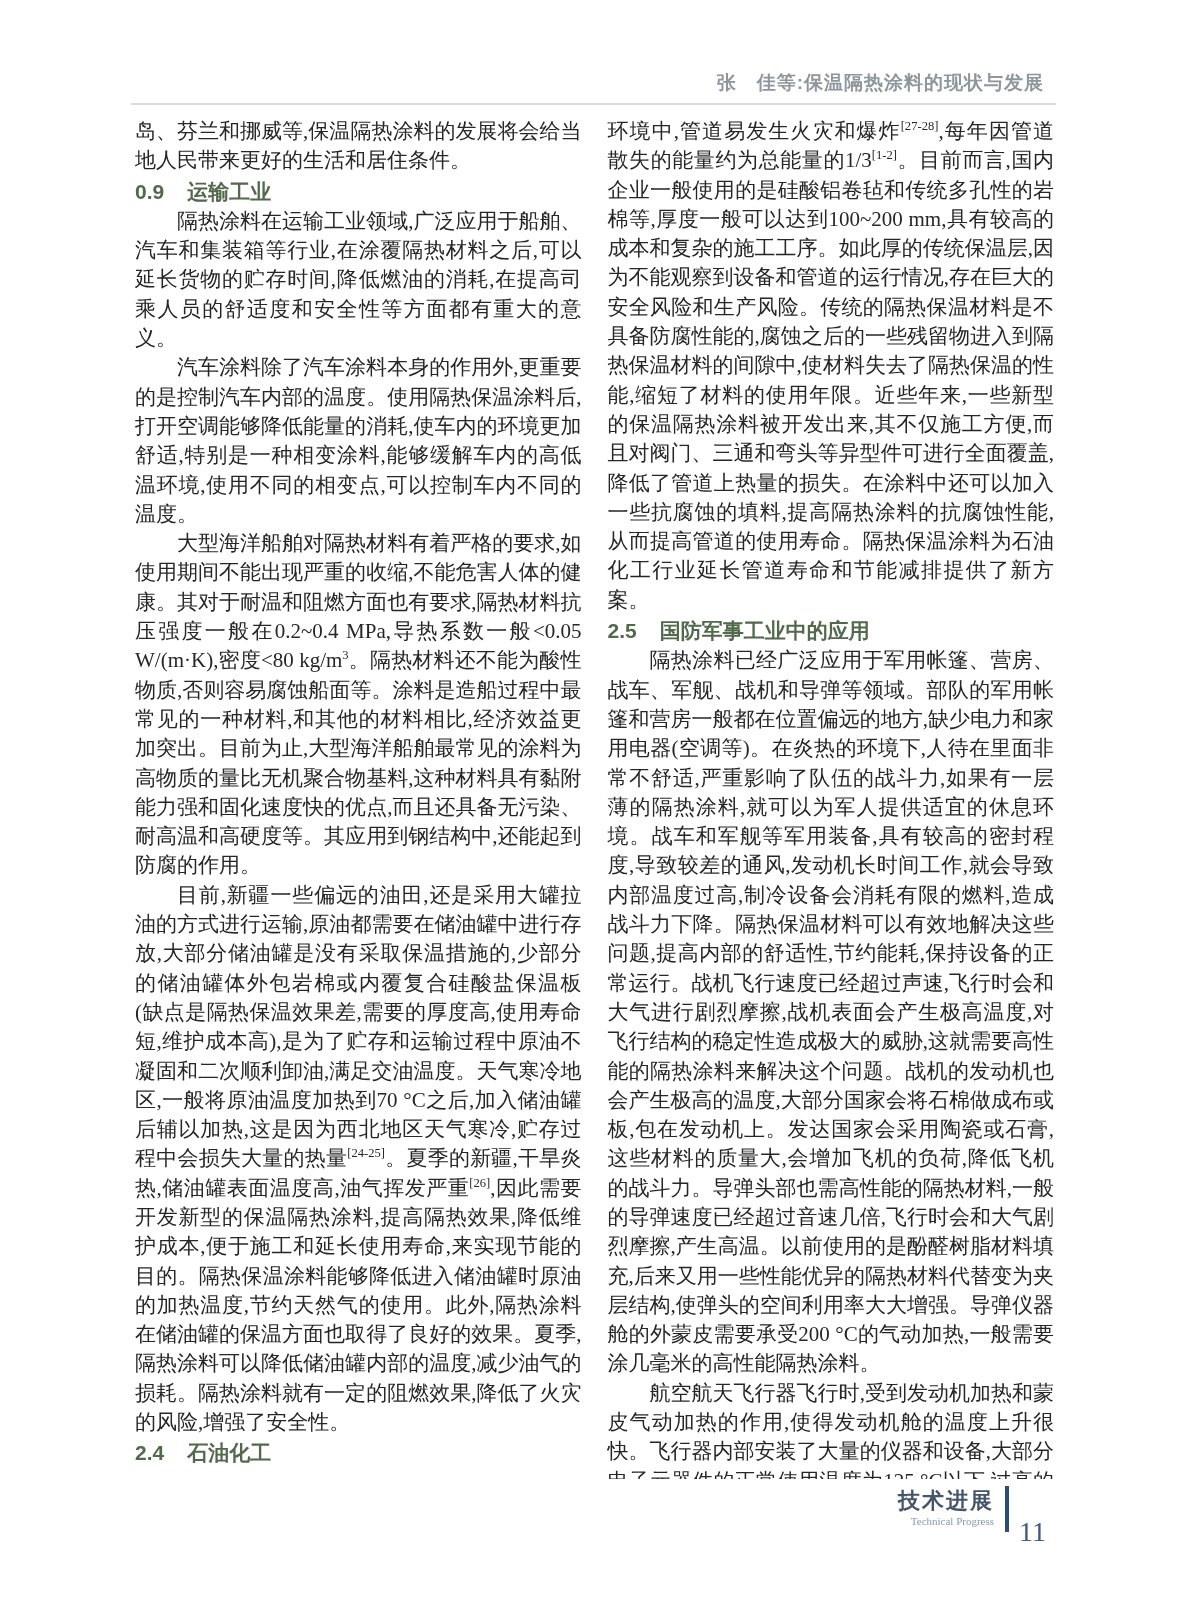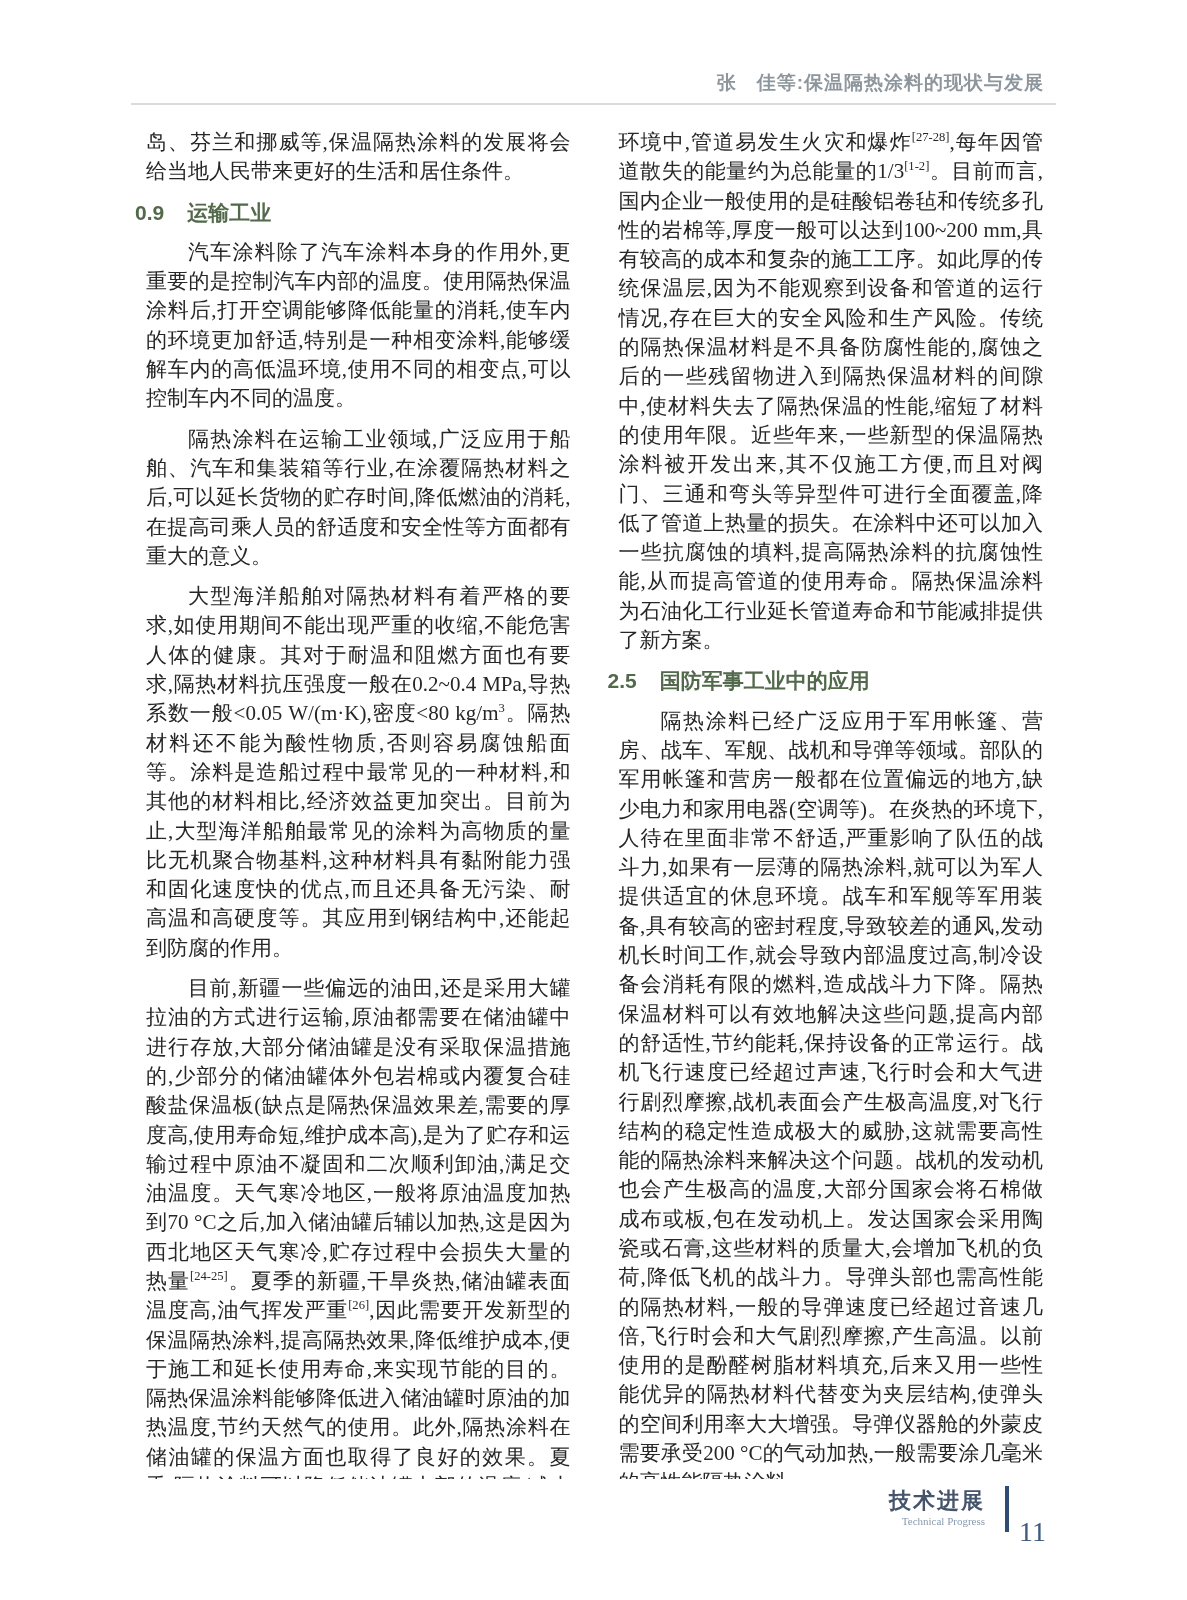--- a/index.html
+++ b/index.html
@@ -35,21 +35,21 @@
   .header-rule{border:none;border-top:2px solid var(--rule_gray);margin:7px 0 0 0;}
   .columns{
     display:flex;
     gap:26px;
     margin:12px 133px 0 135px;
     height:1362px;
     overflow:hidden;
   }
   .col{flex:1;min-width:0;}
   .para{
-    margin:11px;
+    margin:0;
     font-size:21px;
     line-height:29.3px;
     text-align:justify;
     text-indent:2em;
   }
   .para.no-indent{text-indent:0;}
   sup{font-size:0.60em;line-height:0;vertical-align:super;}
   .sec-heading{
     margin:1px 0;
     font-family:"Liberation Sans","DejaVu Sans",sans-serif;
@@ -59,21 +59,21 @@
     color:var(--heading_green);
   }
   .sec-num{margin-right:1.1em;}
   .page-footer{
     position:absolute;
     right:141px;
     bottom:52px;
     display:flex;
     align-items:center;
   }
-  .footer-labels{text-align:right;margin-right:20px;}
+  .footer-labels{text-align:right;margin-right:11px;}
   .footer-zh{
     font-family:"Liberation Sans","DejaVu Sans",sans-serif;
     font-weight:bold;
     font-size:22px;
     letter-spacing:2px;
     color:var(--footer_dark);
     line-height:24px;
   }
   .footer-en{
     font-size:11px;
@@ -96,22 +96,22 @@
 
   <header class="page-header">
     <div class="running-title">张　佳等:保温隔热涂料的现状与发展</div>
     <hr class="header-rule">
   </header>
 
   <main class="columns">
     <section class="col" id="col-left">
         <p class="para no-indent">岛、芬兰和挪威等,保温隔热涂料的发展将会给当地人民带来更好的生活和居住条件。</p>
         <h3 class="sec-heading"><span class="sec-num">0.9</span><span class="sec-title">运输工业</span></h3>
+        <p class="para">隔热涂料在运输工业领域,广泛应用于船舶、汽车和集装箱等行业,在涂覆隔热材料之后,可以延长货物的贮存时间,降低燃油的消耗,在提高司乘人员的舒适度和安全性等方面都有重大的意义。</p>
         <p class="para">汽车涂料除了汽车涂料本身的作用外,更重要的是控制汽车内部的温度。使用隔热保温涂料后,打开空调能够降低能量的消耗,使车内的环境更加舒适,特别是一种相变涂料,能够缓解车内的高低温环境,使用不同的相变点,可以控制车内不同的温度。</p>
-        <p class="para">隔热涂料在运输工业领域,广泛应用于船舶、汽车和集装箱等行业,在涂覆隔热材料之后,可以延长货物的贮存时间,降低燃油的消耗,在提高司乘人员的舒适度和安全性等方面都有重大的意义。</p>
         <p class="para">大型海洋船舶对隔热材料有着严格的要求,如使用期间不能出现严重的收缩,不能危害人体的健康。其对于耐温和阻燃方面也有要求,隔热材料抗压强度一般在0.2~0.4 MPa,导热系数一般&lt;0.05 W/(m·K),密度&lt;80 kg/m<sup>3</sup>。隔热材料还不能为酸性物质,否则容易腐蚀船面等。涂料是造船过程中最常见的一种材料,和其他的材料相比,经济效益更加突出。目前为止,大型海洋船舶最常见的涂料为高物质的量比无机聚合物基料,这种材料具有黏附能力强和固化速度快的优点,而且还具备无污染、耐高温和高硬度等。其应用到钢结构中,还能起到防腐的作用。</p>
         <p class="para">目前,新疆一些偏远的油田,还是采用大罐拉油的方式进行运输,原油都需要在储油罐中进行存放,大部分储油罐是没有采取保温措施的,少部分的储油罐体外包岩棉或内覆复合硅酸盐保温板(缺点是隔热保温效果差,需要的厚度高,使用寿命短,维护成本高),是为了贮存和运输过程中原油不凝固和二次顺利卸油,满足交油温度。天气寒冷地区,一般将原油温度加热到70 °C之后,加入储油罐后辅以加热,这是因为西北地区天气寒冷,贮存过程中会损失大量的热量<sup>[24-25]</sup>。夏季的新疆,干旱炎热,储油罐表面温度高,油气挥发严重<sup>[26]</sup>,因此需要开发新型的保温隔热涂料,提高隔热效果,降低维护成本,便于施工和延长使用寿命,来实现节能的目的。隔热保温涂料能够降低进入储油罐时原油的加热温度,节约天然气的使用。此外,隔热涂料在储油罐的保温方面也取得了良好的效果。夏季,隔热涂料可以降低储油罐内部的温度,减少油气的损耗。隔热涂料就有一定的阻燃效果,降低了火灾的风险,增强了安全性。</p>
         <h3 class="sec-heading"><span class="sec-num">2.4</span><span class="sec-title">石油化工</span></h3>
       </section>
     <section class="col" id="col-right">
         <p class="para no-indent">环境中,管道易发生火灾和爆炸<sup>[27-28]</sup>,每年因管道散失的能量约为总能量的1/3<sup>[1-2]</sup>。目前而言,国内企业一般使用的是硅酸铝卷毡和传统多孔性的岩棉等,厚度一般可以达到100~200 mm,具有较高的成本和复杂的施工工序。如此厚的传统保温层,因为不能观察到设备和管道的运行情况,存在巨大的安全风险和生产风险。传统的隔热保温材料是不具备防腐性能的,腐蚀之后的一些残留物进入到隔热保温材料的间隙中,使材料失去了隔热保温的性能,缩短了材料的使用年限。近些年来,一些新型的保温隔热涂料被开发出来,其不仅施工方便,而且对阀门、三通和弯头等异型件可进行全面覆盖,降低了管道上热量的损失。在涂料中还可以加入一些抗腐蚀的填料,提高隔热涂料的抗腐蚀性能,从而提高管道的使用寿命。隔热保温涂料为石油化工行业延长管道寿命和节能减排提供了新方案。</p>
         <h3 class="sec-heading"><span class="sec-num">2.5</span><span class="sec-title">国防军事工业中的应用</span></h3>
         <p class="para">隔热涂料已经广泛应用于军用帐篷、营房、战车、军舰、战机和导弹等领域。部队的军用帐篷和营房一般都在位置偏远的地方,缺少电力和家用电器(空调等)。在炎热的环境下,人待在里面非常不舒适,严重影响了队伍的战斗力,如果有一层薄的隔热涂料,就可以为军人提供适宜的休息环境。战车和军舰等军用装备,具有较高的密封程度,导致较差的通风,发动机长时间工作,就会导致内部温度过高,制冷设备会消耗有限的燃料,造成战斗力下降。隔热保温材料可以有效地解决这些问题,提高内部的舒适性,节约能耗,保持设备的正常运行。战机飞行速度已经超过声速,飞行时会和大气进行剧烈摩擦,战机表面会产生极高温度,对飞行结构的稳定性造成极大的威胁,这就需要高性能的隔热涂料来解决这个问题。战机的发动机也会产生极高的温度,大部分国家会将石棉做成布或板,包在发动机上。发达国家会采用陶瓷或石膏,这些材料的质量大,会增加飞机的负荷,降低飞机的战斗力。导弹头部也需高性能的隔热材料,一般的导弹速度已经超过音速几倍,飞行时会和大气剧烈摩擦,产生高温。以前使用的是酚醛树脂材料填充,后来又用一些性能优异的隔热材料代替变为夹层结构,使弹头的空间利用率大大增强。导弹仪器舱的外蒙皮需要承受200 °C的气动加热,一般需要涂几毫米的高性能隔热涂料。</p>
         <p class="para">航空航天飞行器飞行时,受到发动机加热和蒙皮气动加热的作用,使得发动机舱的温度上升很快。飞行器内部安装了大量的仪器和设备,大部分电子元器件的正常使用温度为125 °C以下,过高的温度会使这</p>
       </section>

